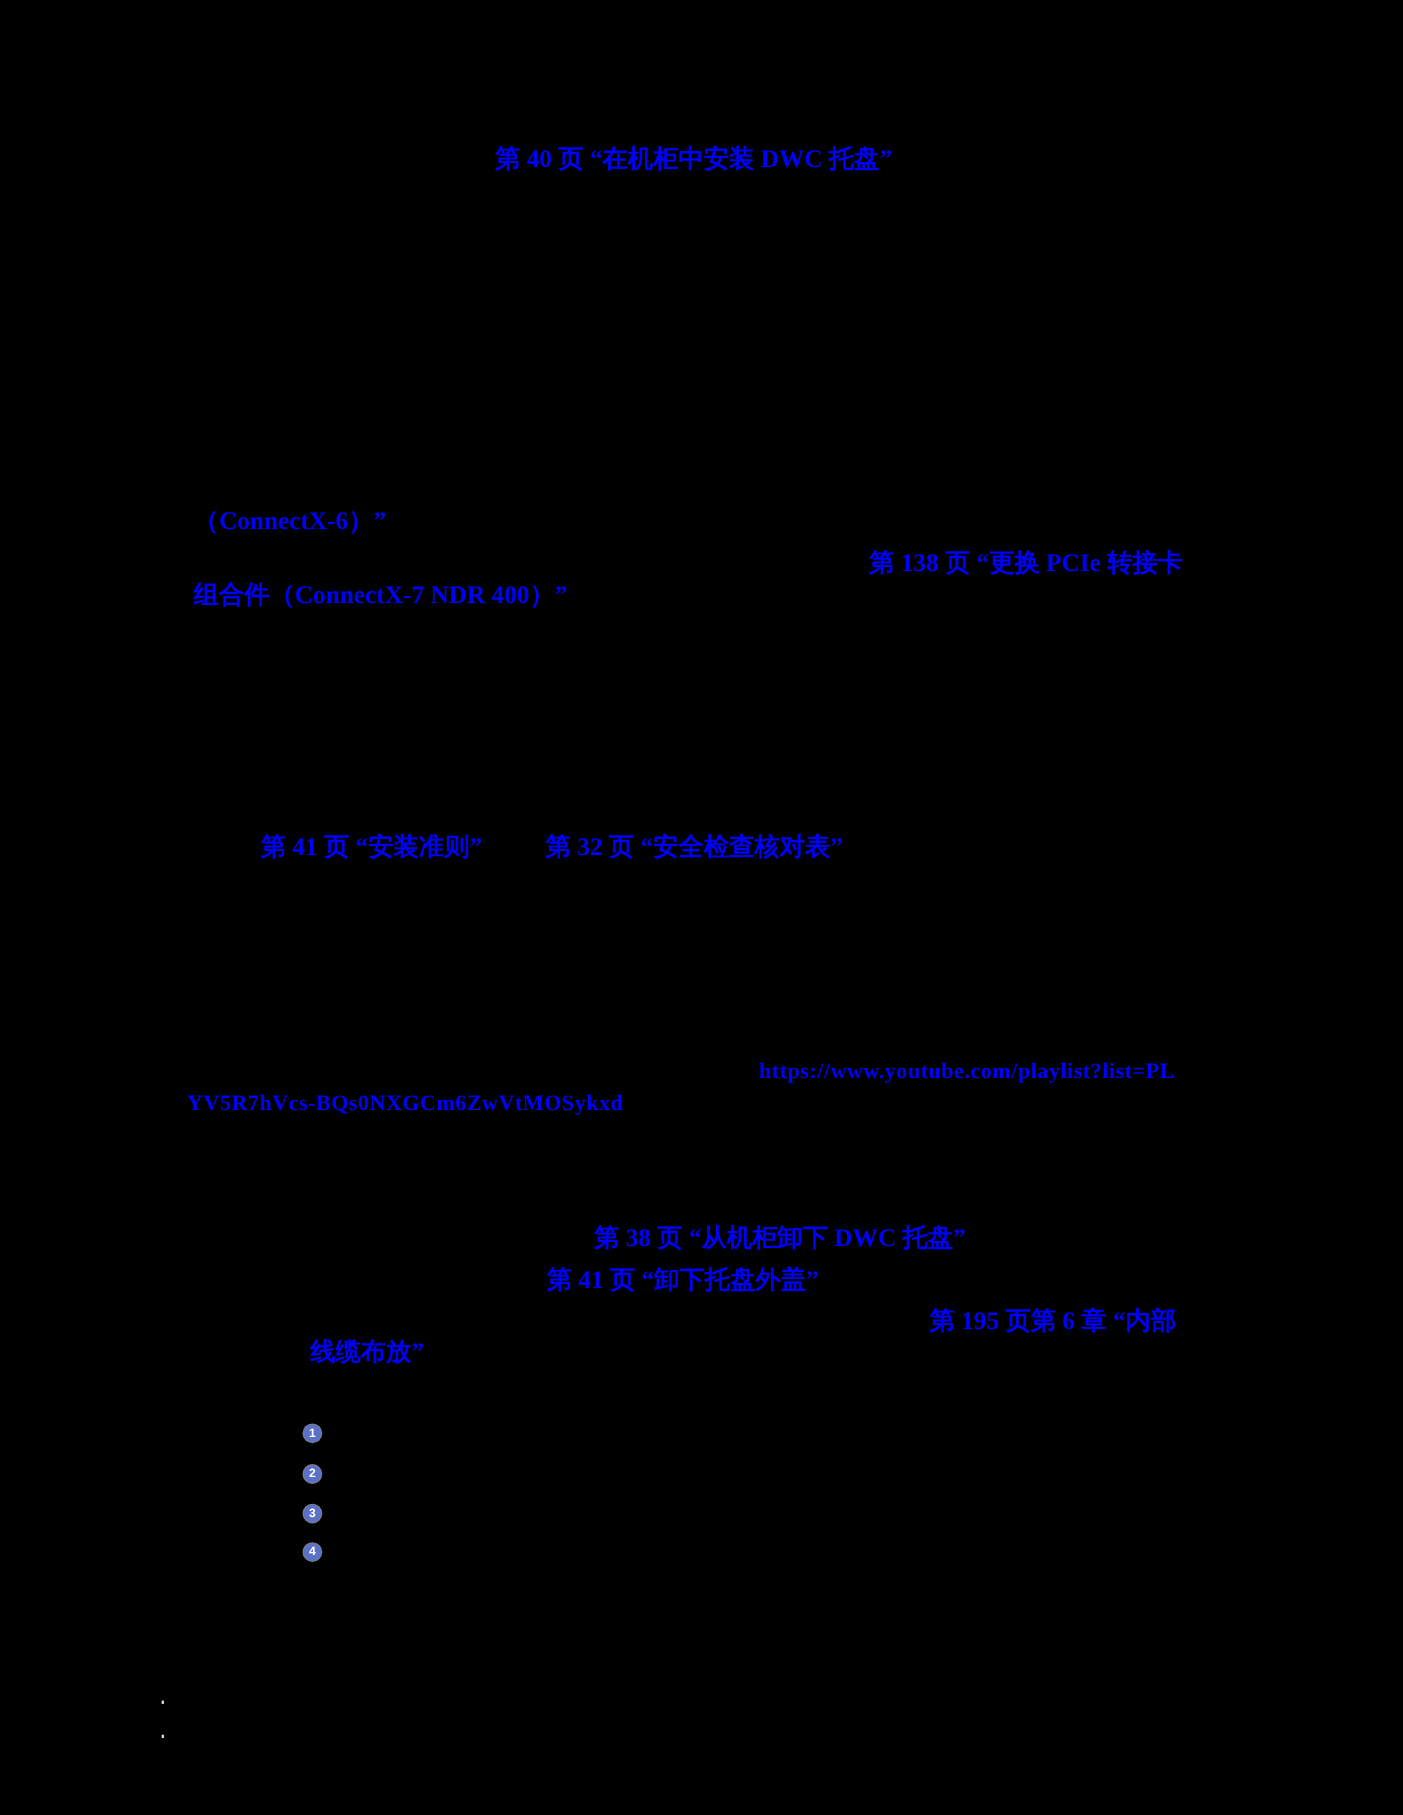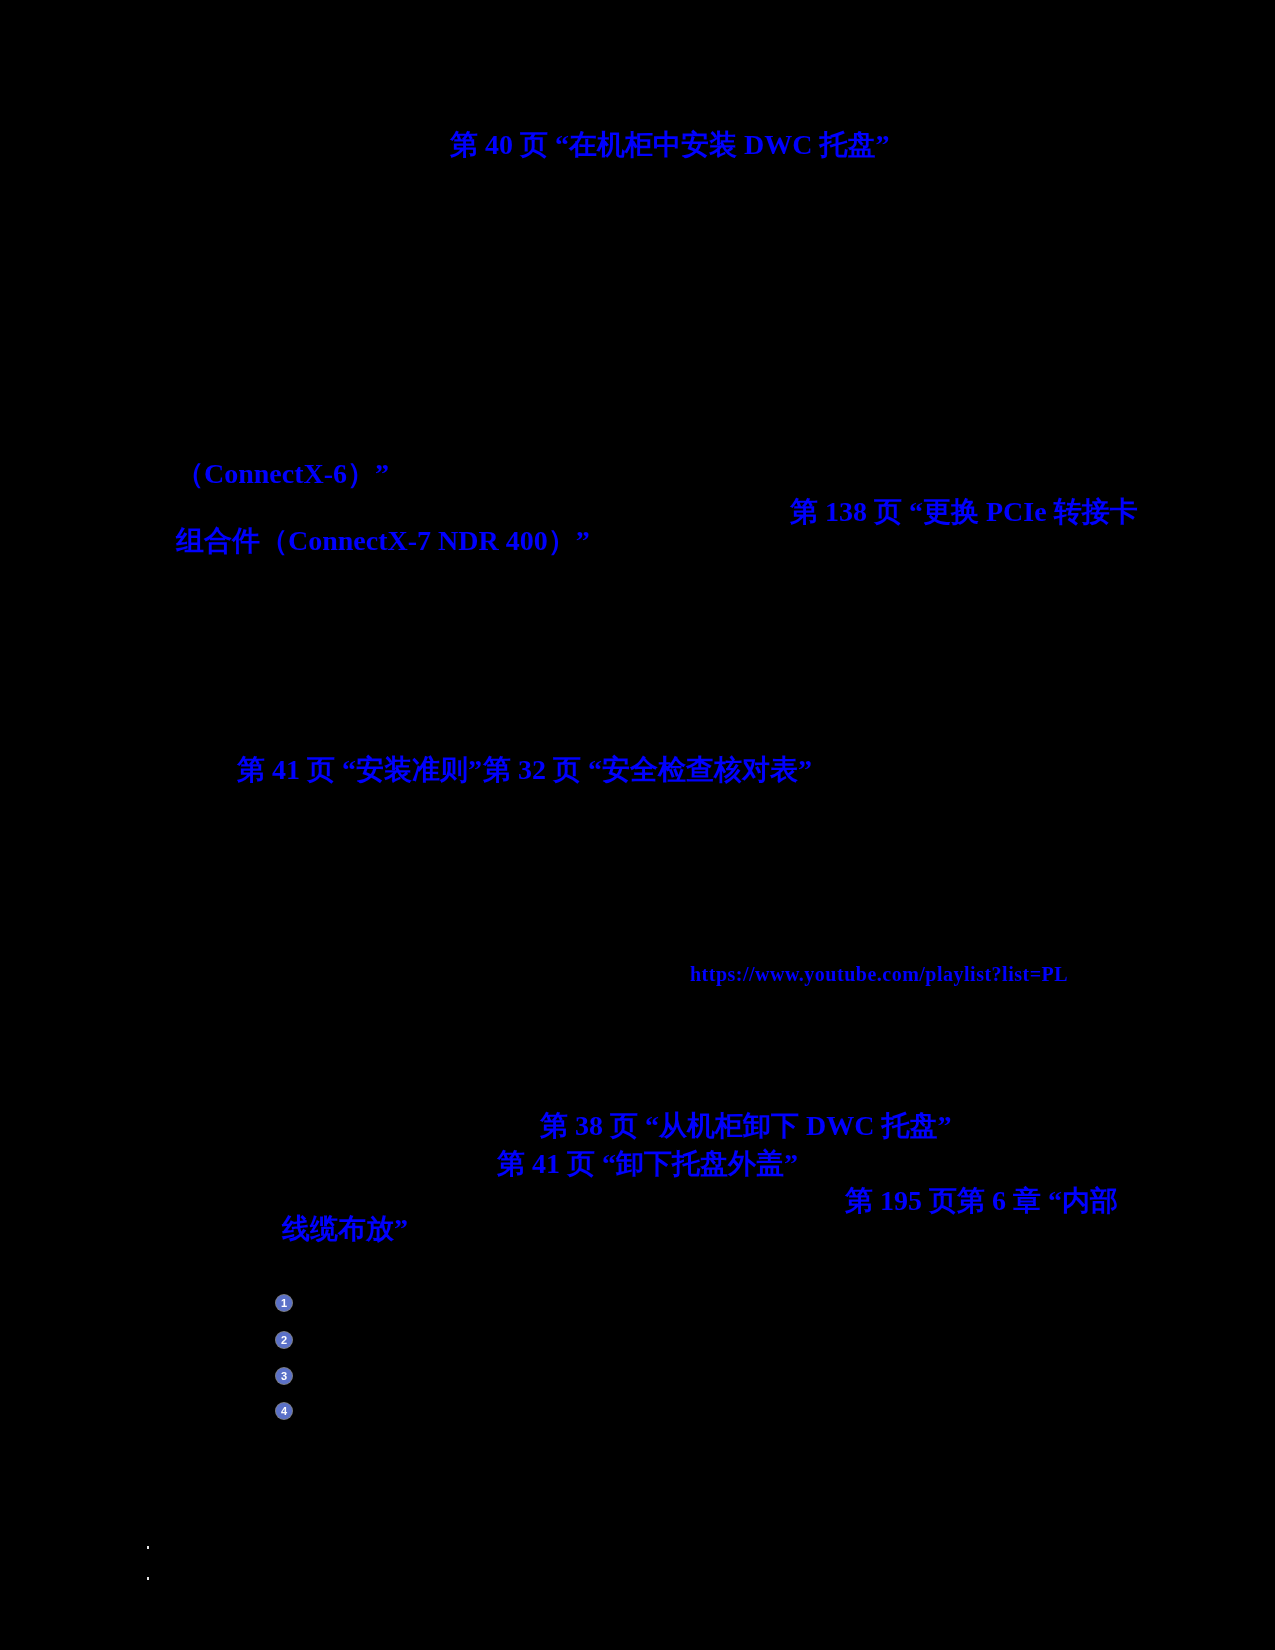--- a/index.html
+++ b/index.html
@@ -12,38 +12,38 @@
     width: 1275px;
     height: 1650px;
     background: #000000;
     overflow: hidden;
     font-family: "Liberation Serif", serif;
   }
   .link {
     position: absolute;
     color: #0000FF;
     font-weight: bold;
-    font-size: 28px;
+    font-size: 23px;
     line-height: 28px;
     white-space: nowrap;
     text-decoration: none;
     cursor: pointer;
   }
   .url {
     font-size: 20px;
     letter-spacing: 0.5px;
   }
   
   .pos-install-dwc   { left: 450px; top: 131px; }
   .pos-pcie118-l1    { left: 705px; top: 430px; }
   .pos-pcie118-l2    { left: 176px; top: 460px; }
   .pos-pcie138-l1    { left: 790px; top: 498px; }
   .pos-pcie138-l2    { left: 152px; top: 527px; margin-left: 24px; }
   .pos-guidelines    { left: 237px; top: 756px; }
-  .pos-safety        { left: 483px; top: 756px; }
+  .pos-safety        { left: 496px; top: 756px; }
   .pos-url-l1        { left: 690px; top: 960px; }
   .pos-url-l2        { left: 170px; top: 989px; }
   .pos-remove-tray   { left: 540px; top: 1112px; }
   .pos-remove-cover  { left: 497px; top: 1150px; text-align: center; }
   .pos-cable-l1      { left: 845px; top: 1187px; }
   .pos-cable-l2      { left: 262px; top: 1215px; margin-left: 20px; }
 
   
   .callout {
     position: absolute;
@@ -85,20 +85,21 @@
 
   <span class="link pos-pcie118-l2">（ConnectX-6）”</span>
 
   <span class="link pos-pcie138-l1">第 138 页 “更换 PCIe 转接卡</span>
   <span class="link pos-pcie138-l2">组合件（ConnectX-7 NDR 400）”</span>
 
   <span class="link pos-guidelines">第 41 页 “安装准则”</span>
   <span class="link pos-safety">第 32 页 “安全检查核对表”</span>
 
   <span class="link url pos-url-l1">https://www.youtube.com/playlist?list=PL</span>
+  <span class="link url pos-url-l2">YV5R7hVcs-BQs0NXGCm6ZwVtMOSykxd</span>
 
   <span class="link pos-remove-tray">第 38 页 “从机柜卸下 DWC 托盘”</span>
   <span class="link pos-remove-cover">第 41 页 “卸下托盘外盖”</span>
 
   <span class="link pos-cable-l1">第 195 页第 6 章 “内部</span>
   <span class="link pos-cable-l2">线缆布放”</span>
 
   <span class="callout pos-callout-1">1</span>
   <span class="callout pos-callout-2">2</span>
   <span class="callout pos-callout-3">3</span>

